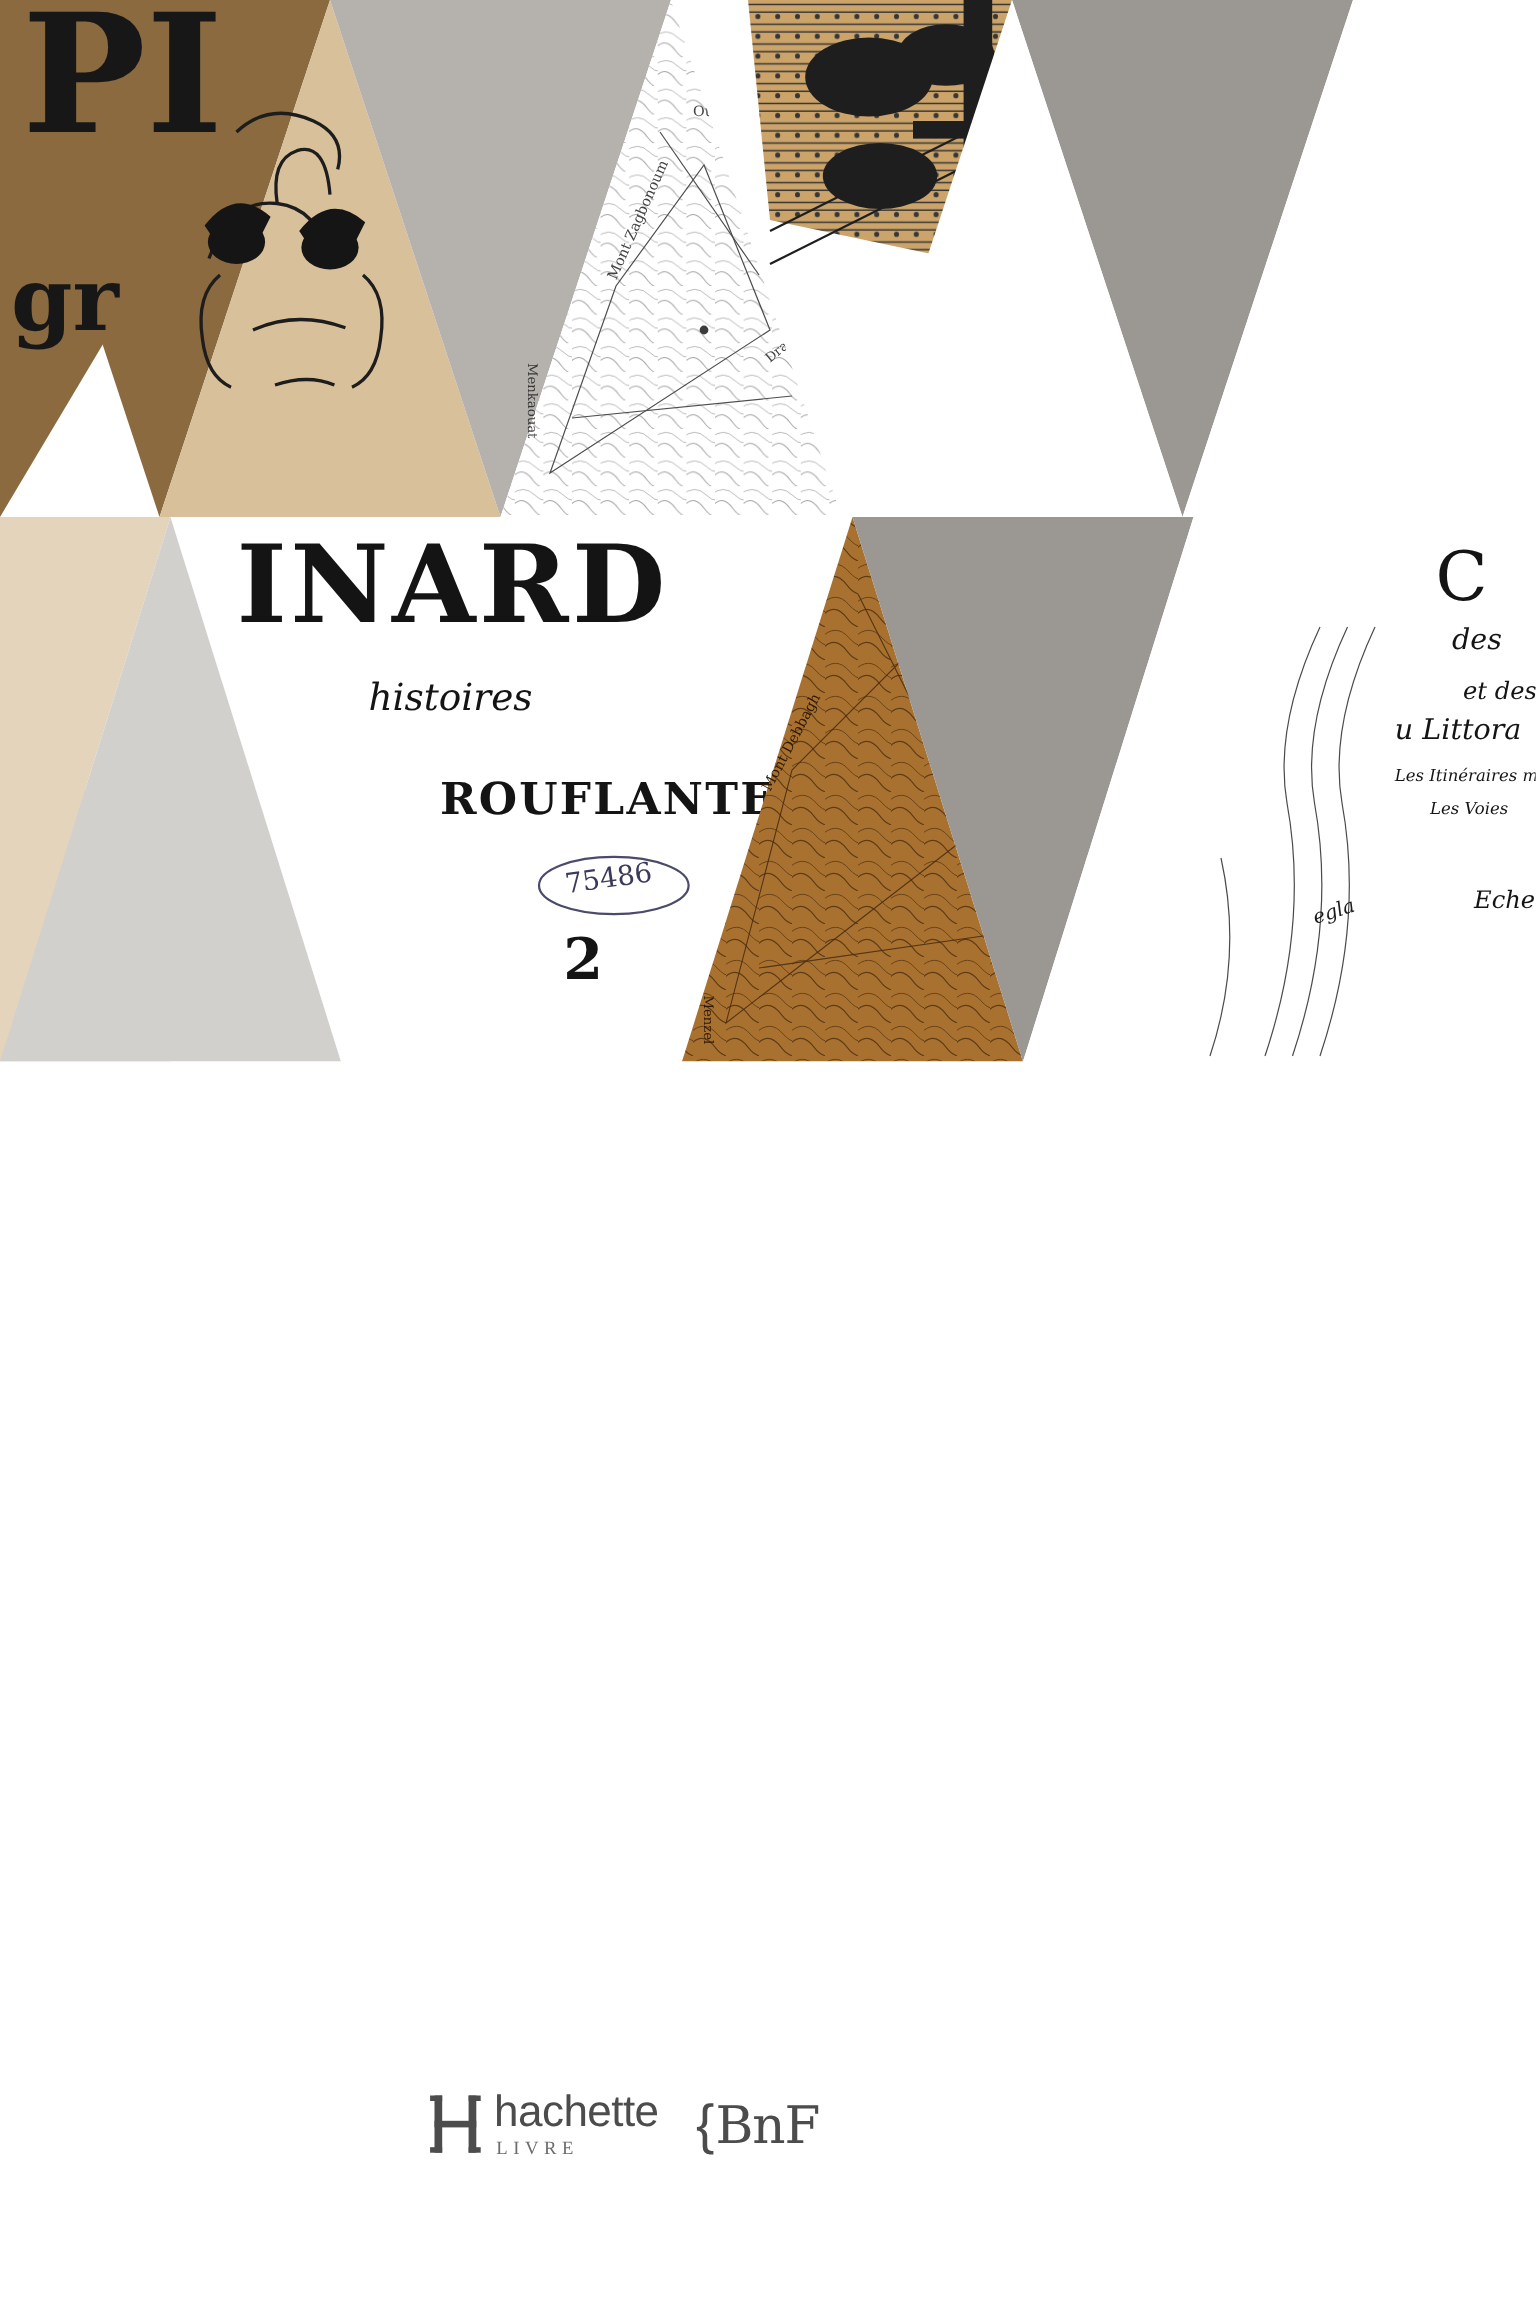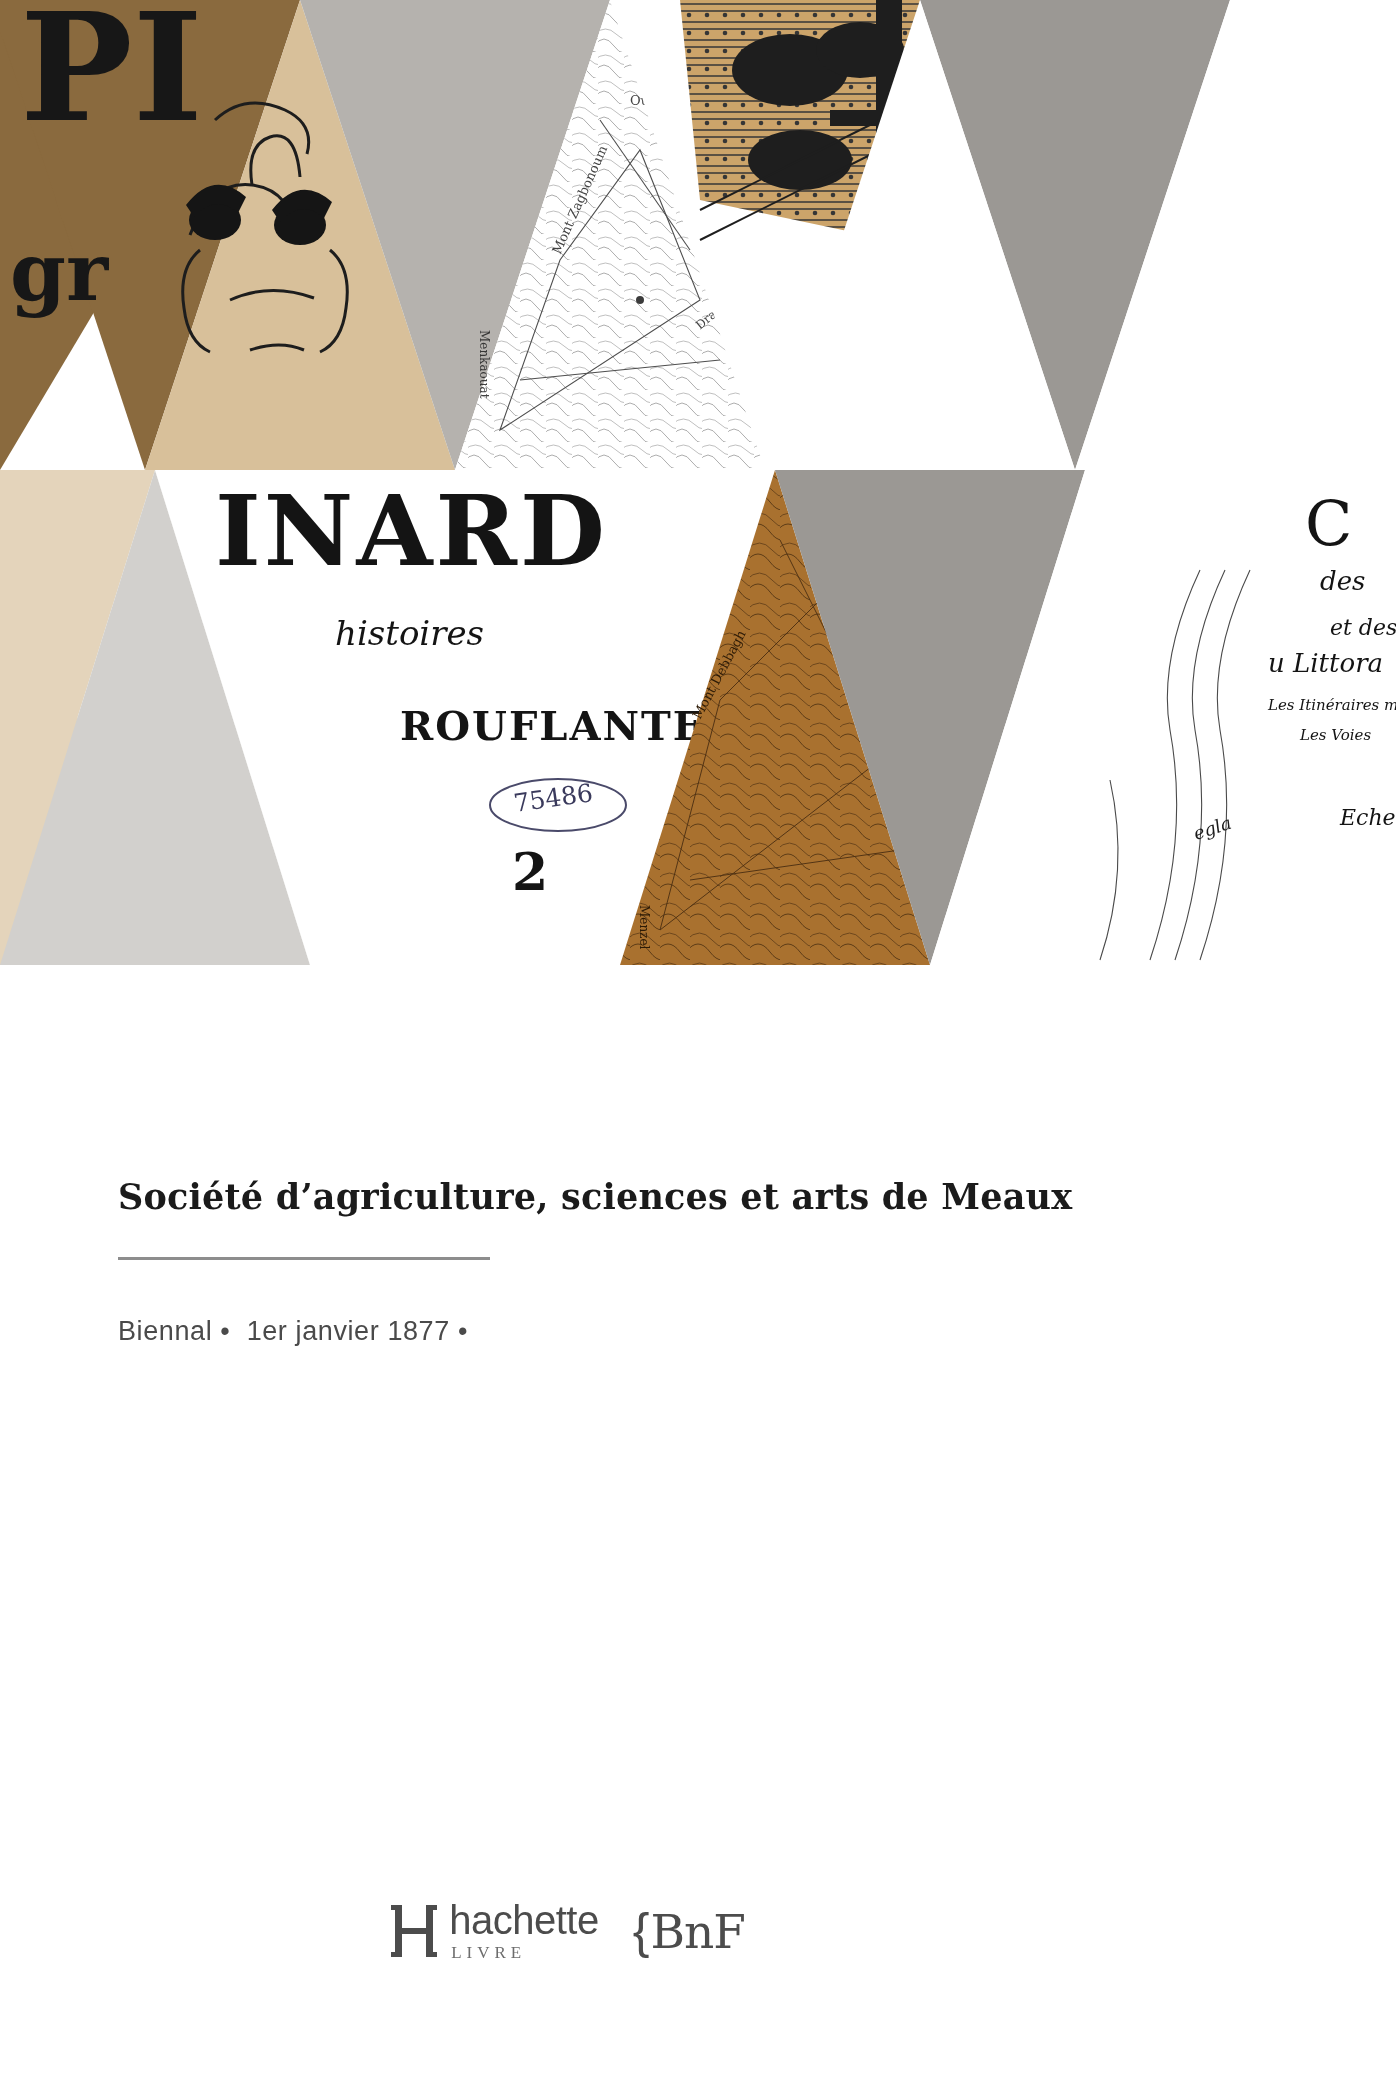--- a/index.html
+++ b/index.html
@@ -306,25 +306,20 @@
           <path d="M1150 960 q40 -120 20 -230 q-12 -70 30 -160"></path>
           <path d="M1175 960 q40 -120 20 -230 q-12 -70 30 -160"></path>
           <path d="M1200 960 q40 -120 20 -230 q-12 -70 30 -160"></path>
           <path d="M1100 960 q30 -90 10 -180"></path>
         </g>
         <text x="1196" y="840" font-family="DejaVu Serif, serif" font-size="18" font-style="italic" fill="#1a1a1a" transform="rotate(-18 1196 840)">egla</text>
       </g>
     </svg>
   </div>
 
-  <div class="title-block">
-    <h1 class="book-title">Société d’agriculture, sciences et arts de Meaux</h1>
-    <div class="title-rule"></div>
-    <div class="meta-line">Biennal •  1er janvier 1877 •</div>
-  </div>
 
   <div class="footer">
 
     <div class="logo-hachette">
       <div class="hachette-mark">
         <div class="bar-l"></div>
         <div class="bar-r"></div>
         <div class="bar-c"></div>
         <div class="tick-tl"></div>
         <div class="tick-tr"></div>

